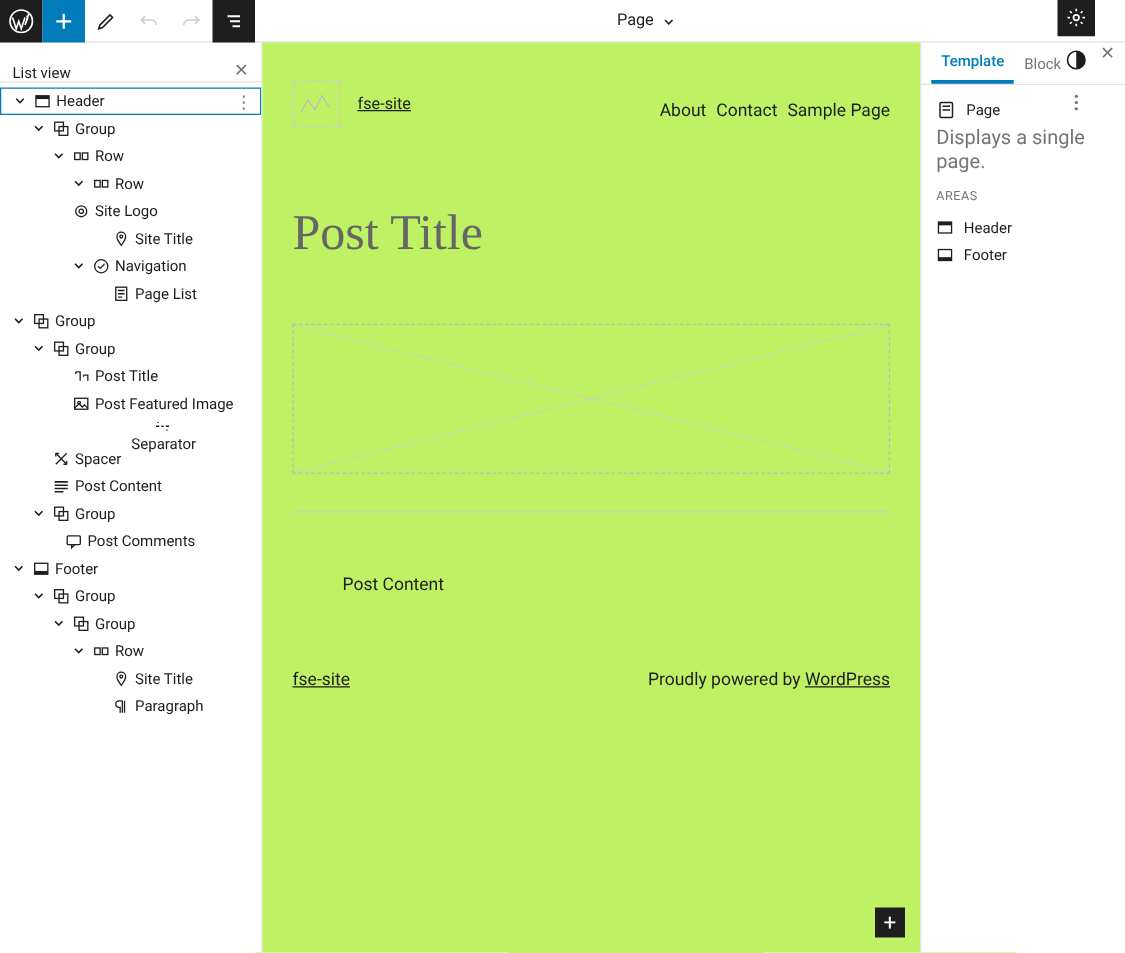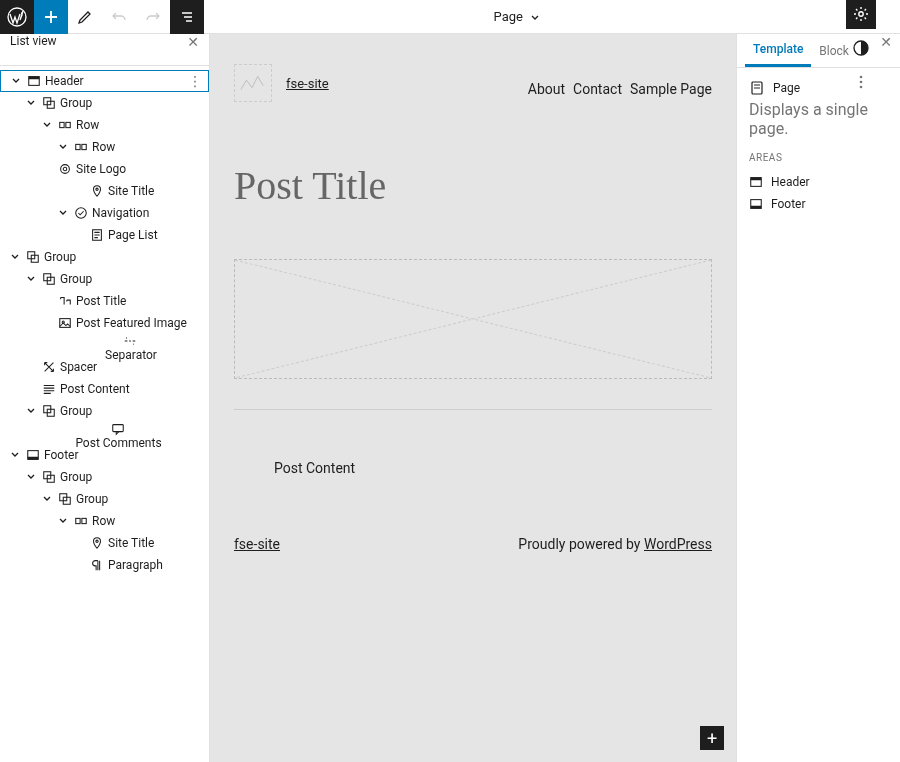--- a/index.html
+++ b/index.html
@@ -14,32 +14,32 @@
 .tool-btn.active { background: #1e1e1e; color: #fff; }
 .topbar-center { flex: 1; display: flex; align-items: center; justify-content: center; gap: 6px; font-size: 13px; }
 .topbar-right { display: flex; align-items: center; gap: 4px; padding-right: 8px; flex-direction: column; }
 .preview-link { color: #007cba; padding: 6px 8px; cursor: pointer; font-size: 13px; }
 .save-btn { background: #007cba; opacity: .5; color: #fff; padding: 6px 12px; border-radius: 2px; cursor: pointer; font-size: 13px; }
 .settings-btn { width: 30px; height: 30px; background: #1e1e1e; color: #fff; display: flex; align-items: center; justify-content: center; cursor: pointer; }
 .icon-btn { width: 30px; height: 30px; display: flex; align-items: center; justify-content: center; cursor: pointer; }
 
 .main { display: flex; height: calc(762px - 34px); }
 .left-panel { width: 210px; border-right: 1px solid #e0e0e0; display: flex; flex-direction: column; }
-.panel-header { height: 32px; display: flex; align-items: flex-start; justify-content: space-between; padding: 0 10px; border-bottom: 1px solid #e0e0e0; font-size: 12px; }
+.panel-header { height: 32px; display: flex; align-items: flex-end; justify-content: space-between; padding: 0 10px; border-bottom: 1px solid #e0e0e0; font-size: 12px; }
 .close-x { cursor: pointer; color: #757575; font-size: 14px; }
 
 .tree { flex: 1; overflow-y: auto; padding: 4px 0; }
 .tree-item { display: flex; align-items: center; height: 22px; padding-right: 6px; cursor: pointer; font-size: 12px; }
 .tree-item.selected { border: 1px solid #007cba; background: #fff; }
 .tree-toggle { width: 18px; display: flex; justify-content: center; color: #1e1e1e; font-size: 10px; }
 .tree-icon { width: 18px; display: flex; justify-content: center; color: #1e1e1e; }
 .tree-label { flex: 1; padding-left: 2px; }
 .tree-more { color: #757575; font-size: 14px; cursor: pointer; }
 
-.canvas { flex: 1; background: #e5e5e5; overflow-y: auto; padding: 30px 24px; position: relative; }
+.canvas { flex: 1; background: #bef264; overflow-y: auto; padding: 30px 24px; position: relative; }
 .site-header { display: flex; align-items: center; justify-content: space-between; margin-bottom: 60px; }
 .site-brand { display: flex; align-items: center; gap: 14px; }
 .logo-box { width: 38px; height: 38px; border: 1px dashed #ccc; position: relative; }
 .logo-box svg { position: absolute; inset: 4px; }
 .site-title-link { text-decoration: underline; color: #1e1e1e; font-size: 13px; }
 .nav-links { display: flex; gap: 8px; font-size: 14px; color: #1e1e1e; margin-top: 12px; }
 .post-title { font-family: Georgia, serif; font-size: 40px; font-weight: 300; color: #666; margin-bottom: 50px; }
 .featured-box { border: 1px dashed #bbb; height: 120px; position: relative; margin-bottom: 30px; }
 .featured-box svg { width: 100%; height: 100%; }
 .separator { border: none; border-top: 1px solid #ccc; margin: 0 auto 50px; width: 100%; }
@@ -325,21 +325,21 @@
             </svg>
           </span>
           <span class="tree-icon">
             <svg width="14" height="14" viewBox="0 0 16 16">
               <rect x="2" y="2" width="8" height="8" stroke="#1e1e1e" stroke-width="1.2" fill="none"></rect>
               <rect x="6" y="6" width="8" height="8" stroke="#1e1e1e" stroke-width="1.2" fill="none"></rect>
             </svg>
           </span>
           <span class="tree-label">Group</span>
         </div>
-        <div class="tree-item" style="padding-left: 32px; flex-direction: column;">
+        <div class="tree-item" style="padding-left: 32px;">
           <span class="tree-toggle"></span>
           <span class="tree-icon">
             <svg width="14" height="14" viewBox="0 0 16 16">
               <rect x="2" y="3" width="12" height="8" rx="1" stroke="#1e1e1e" stroke-width="1.2" fill="none"></rect>
               <path d="M6 11v3l3-3" stroke="#1e1e1e" stroke-width="1.2" fill="none"></path>
             </svg>
           </span>
           <span class="tree-label">Post Comments</span>
         </div>
         <div class="tree-item" style="padding-left: 6px;">

